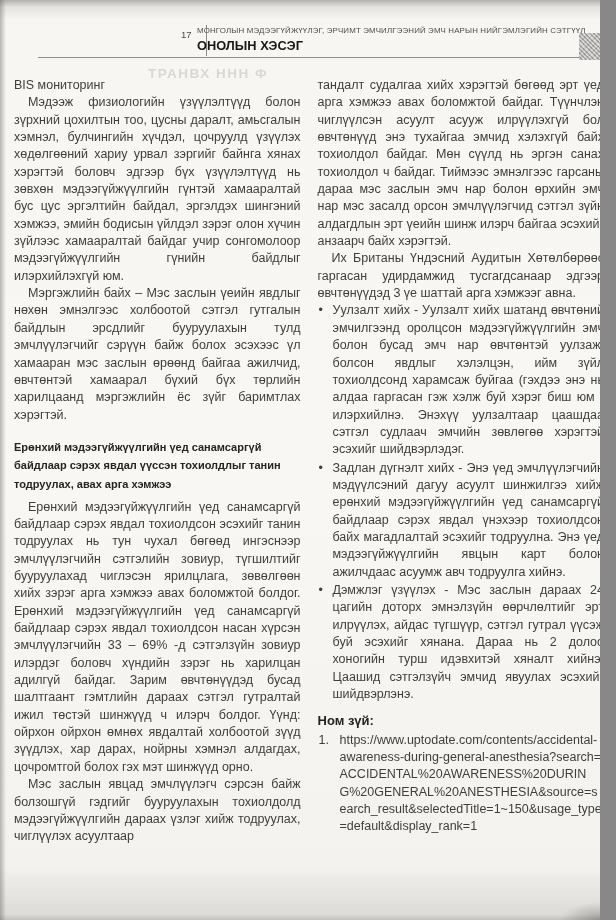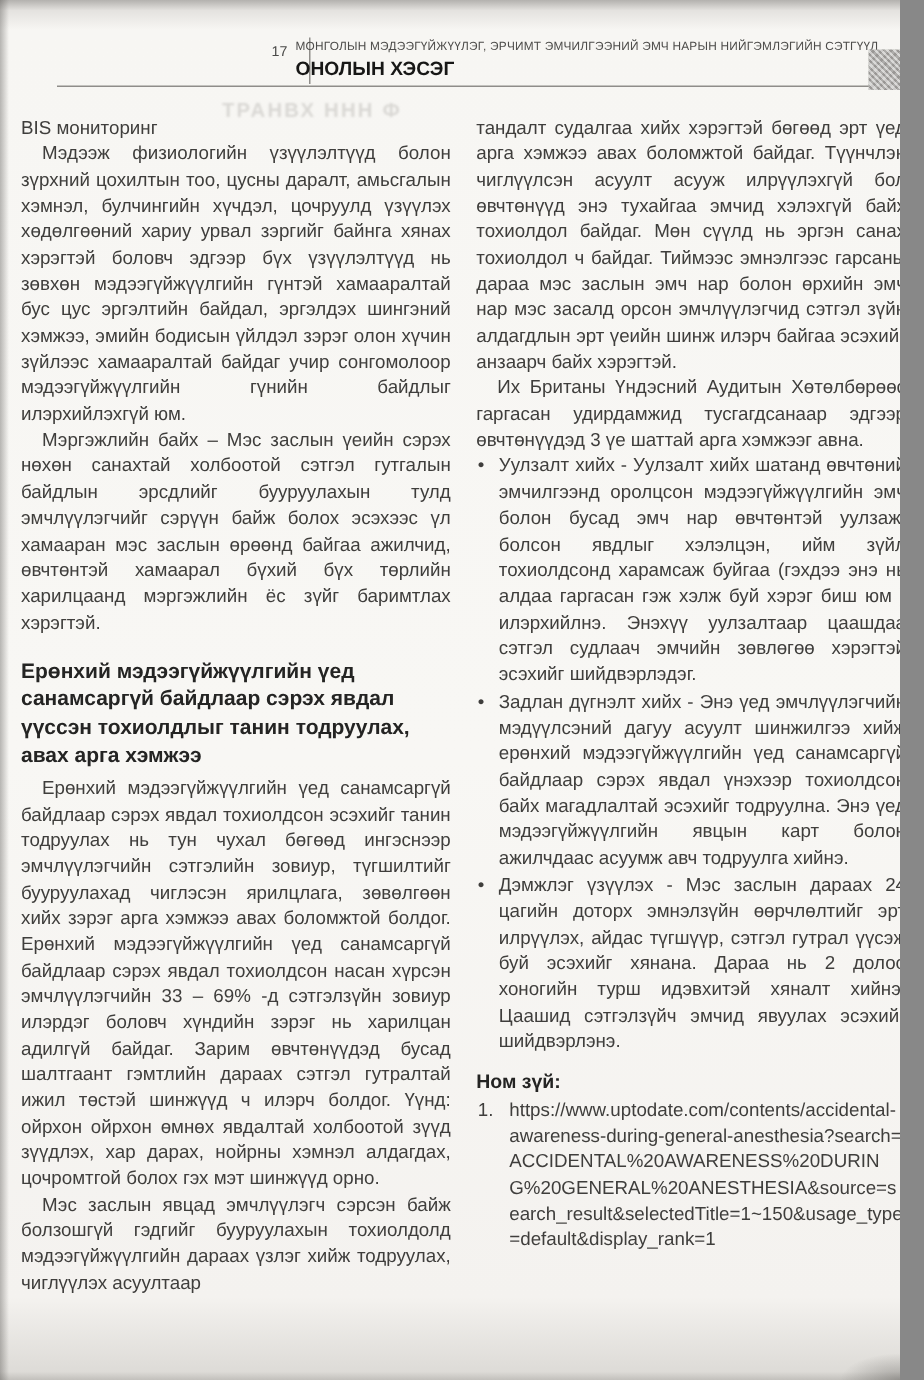--- a/index.html
+++ b/index.html
@@ -63,21 +63,21 @@
     position: absolute; left: 14px; top: 77px; width: 590px;
     display: flex; gap: 17px;
   }
   .col { width: 286.5px; font-size: 12.5px; line-height: 17.35px; }
   .col p {
     margin: 0; text-align: justify; text-indent: 14px;
   }
   .col p.noindent { text-indent: 0; }
   .section-heading {
     margin: 14px 0 5px 0;
-    font-size: 14px; line-height: 18.6px; font-weight: bold; color: #242423;
+    font-size: 11px; line-height: 18.6px; font-weight: bold; color: #242423;
     text-align: left;
   }
   .bullet-list { list-style: none; margin: 0; padding: 0; }
   .bullet-item {
     position: relative; padding-left: 15px; text-align: justify;
     margin: 0 0 1px 0;
   }
   .bullet-item .bullet-marker {
     position: absolute; left: 1px; top: 0;
   }
@@ -109,21 +109,21 @@
   <div class="header-rule"></div>
   <div class="texture-square"></div>
 
   <div class="ghost">ТРАНВХ ННН Ф</div>
 
   <main class="columns">
 
     <section class="col">
       <p class="noindent">BIS мониторинг</p>
       <p>Мэдээж физиологийн үзүүлэлтүүд болон зүрхний цохилтын тоо, цусны даралт, амьсгалын хэмнэл, булчингийн хүчдэл, цочруулд үзүүлэх хөдөлгөөний хариу урвал зэргийг байнга хянах хэрэгтэй боловч эдгээр бүх үзүүлэлтүүд нь зөвхөн мэдээгүйжүүлгийн гүнтэй хамааралтай бус цус эргэлтийн байдал, эргэлдэх шингэний хэмжээ, эмийн бодисын үйлдэл зэрэг олон хүчин зүйлээс хамааралтай байдаг учир сонгомолоор мэдээгүйжүүлгийн гүнийн байдлыг илэрхийлэхгүй юм.</p>
-      <p>Мэргэжлийн байх – Мэс заслын үеийн сэрэх нөхөн санахтай холбоотой сэтгэл гутгалын байдлын эрсдлийг бууруулахын тулд эмчлүүлэгчийг сэрүүн байж болох эсэхээс үл хамааран мэс заслын өрөөнд байгаа ажилчид, өвчтөнтэй хамаарал бүхий бүх төрлийн харилцаанд мэргэжлийн ёс зүйг баримтлах хэрэгтэй.</p>
+      <p>Мэргэжлийн байх – Мэс заслын үеийн явдлыг нөхөн эмнэлгээс холбоотой сэтгэл гутгалын байдлын эрсдлийг бууруулахын тулд эмчлүүлэгчийг сэрүүн байж болох эсэхээс үл хамааран мэс заслын өрөөнд байгаа ажилчид, өвчтөнтэй хамаарал бүхий бүх төрлийн харилцаанд мэргэжлийн ёс зүйг баримтлах хэрэгтэй.</p>
       <h3 class="section-heading">Ерөнхий мэдээгүйжүүлгийн үед санамсаргүй байдлаар сэрэх явдал үүссэн тохиолдлыг танин тодруулах, авах арга хэмжээ</h3>
       <p>Ерөнхий мэдээгүйжүүлгийн үед санамсаргүй байдлаар сэрэх явдал тохиолдсон эсэхийг танин тодруулах нь тун чухал бөгөөд ингэснээр эмчлүүлэгчийн сэтгэлийн зовиур, түгшилтийг бууруулахад чиглэсэн ярилцлага, зөвөлгөөн хийх зэрэг арга хэмжээ авах боломжтой болдог. Ерөнхий мэдээгүйжүүлгийн үед санамсаргүй байдлаар сэрэх явдал тохиолдсон насан хүрсэн эмчлүүлэгчийн 33 – 69% -д сэтгэлзүйн зовиур илэрдэг боловч хүндийн зэрэг нь харилцан адилгүй байдаг. Зарим өвчтөнүүдэд бусад шалтгаант гэмтлийн дараах сэтгэл гутралтай ижил төстэй шинжүүд ч илэрч болдог. Үүнд: ойрхон ойрхон өмнөх явдалтай холбоотой зүүд зүүдлэх, хар дарах, нойрны хэмнэл алдагдах, цочромтгой болох гэх мэт шинжүүд орно.</p>
       <p>Мэс заслын явцад эмчлүүлэгч сэрсэн байж болзошгүй гэдгийг бууруулахын тохиолдолд мэдээгүйжүүлгийн дараах үзлэг хийж тодруулах, чиглүүлэх асуултаар</p>
     </section>
 
     <section class="col">
       <p class="noindent">тандалт судалгаа хийх хэрэгтэй бөгөөд эрт үед арга хэмжээ авах боломжтой байдаг. Түүнчлэн чиглүүлсэн асуулт асууж илрүүлэхгүй бол өвчтөнүүд энэ тухайгаа эмчид хэлэхгүй байх тохиолдол байдаг. Мөн сүүлд нь эргэн санах тохиолдол ч байдаг. Тиймээс эмнэлгээс гарсаны дараа мэс заслын эмч нар болон өрхийн эмч нар мэс засалд орсон эмчлүүлэгчид сэтгэл зүйн алдагдлын эрт үеийн шинж илэрч байгаа эсэхийг анзаарч байх хэрэгтэй.</p>
       <p>Их Британы Үндэсний Аудитын Хөтөлбөрөөс гаргасан удирдамжид тусгагдсанаар эдгээр өвчтөнүүдэд 3 үе шаттай арга хэмжээг авна.</p>
 
       <ul class="bullet-list">

